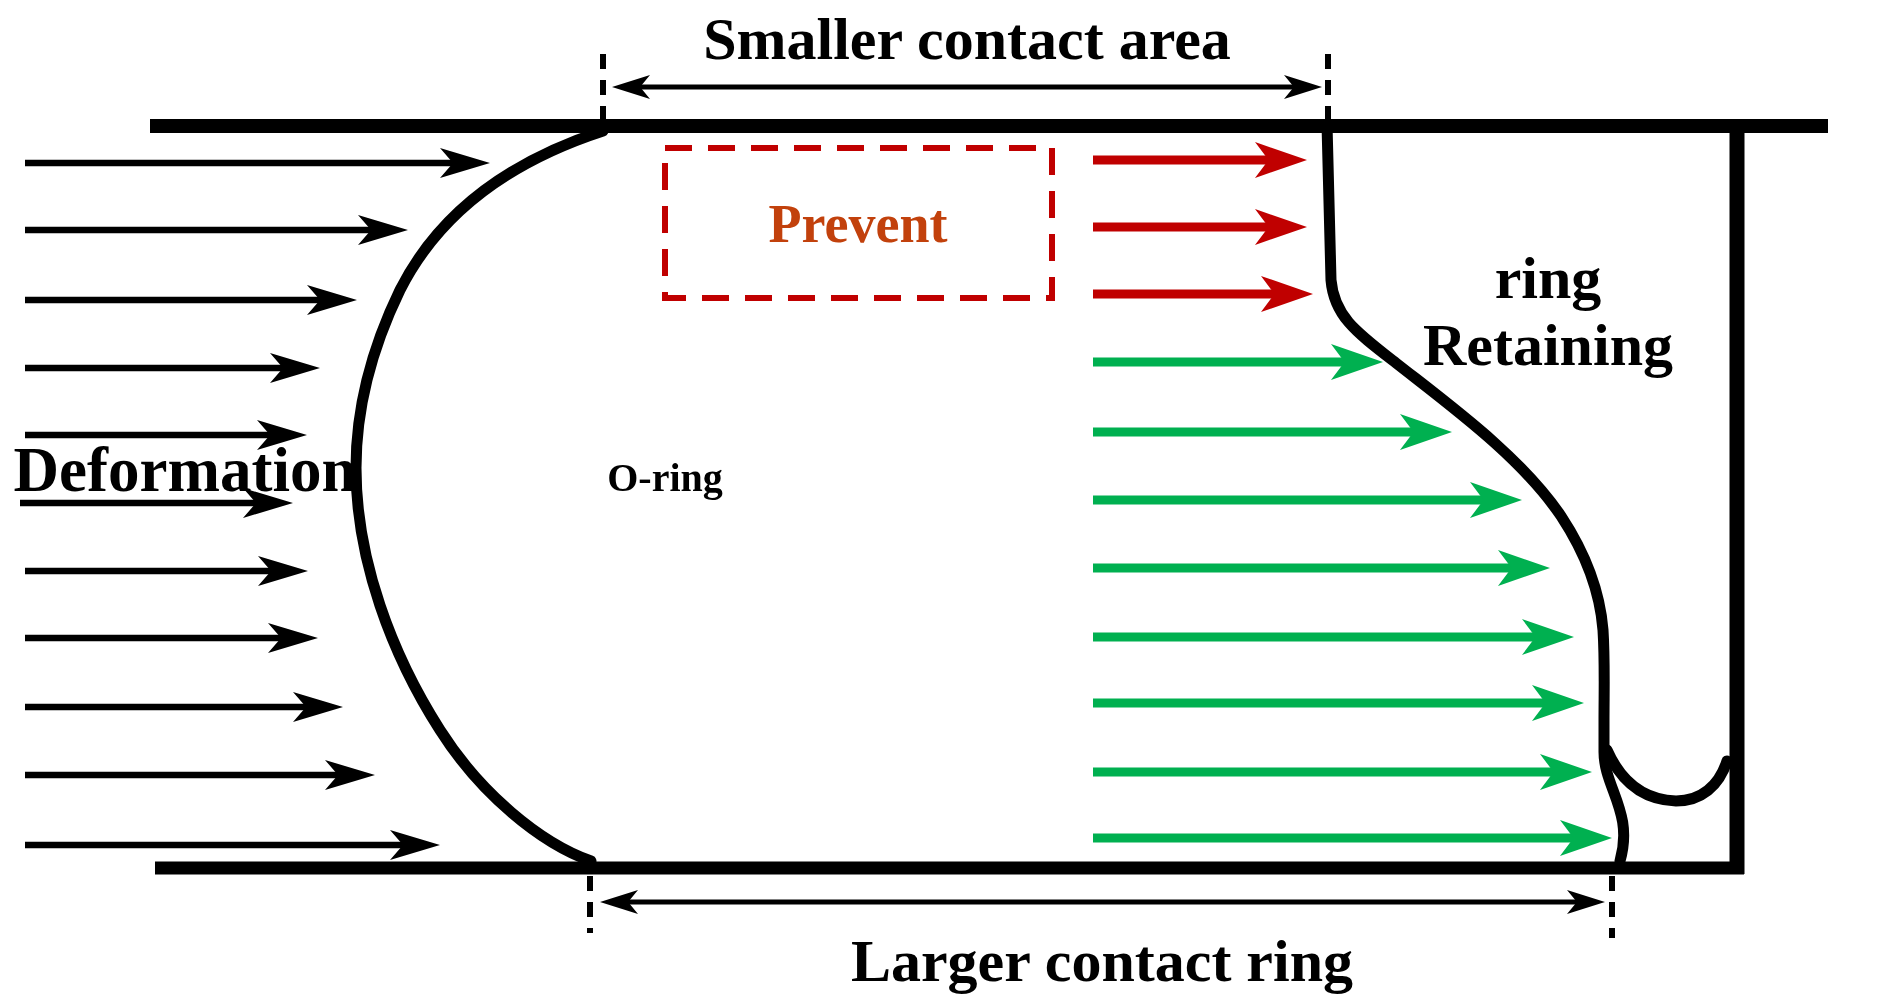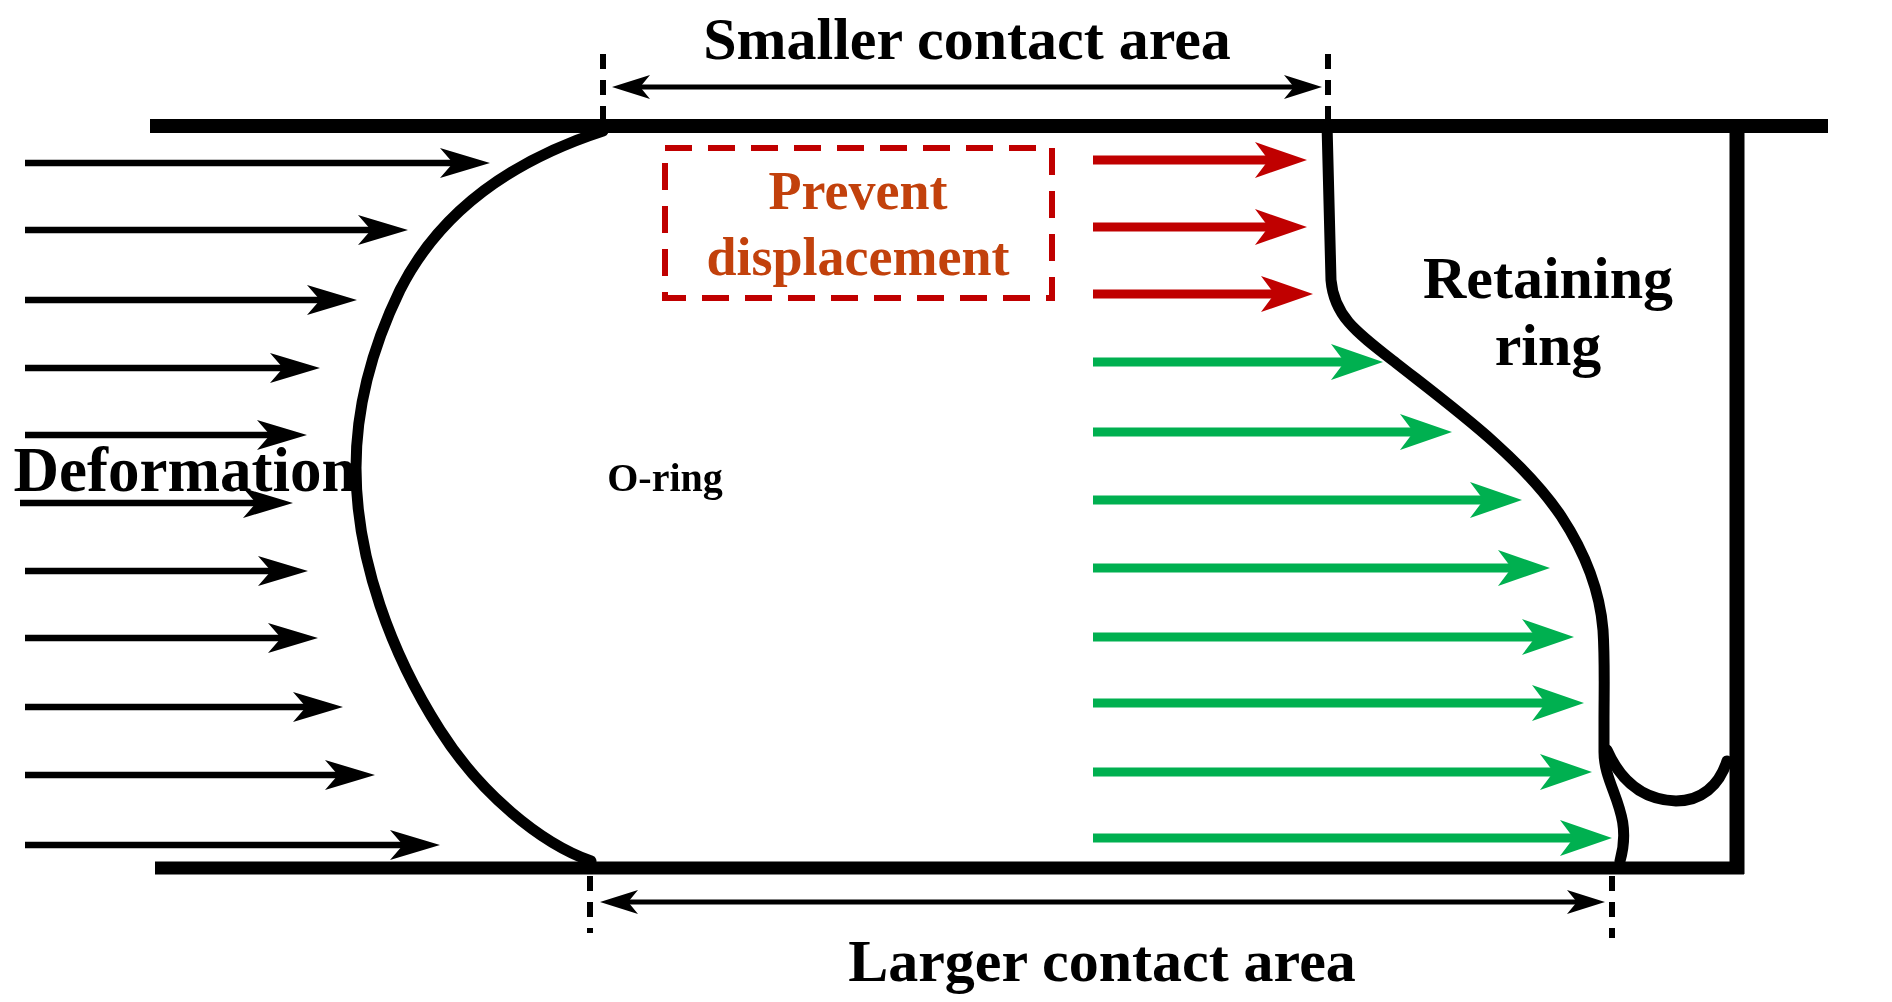--- a/index.html
+++ b/index.html
@@ -109,29 +109,28 @@
         <polygon points="1584,703 1532,685 1545.52,703 1532,721" fill="#00B050"></polygon>
         <line x1="1093" y1="772" x2="1560.8" y2="772" stroke="#00B050" stroke-width="9"></line>
         <polygon points="1592,772 1540,754 1553.52,772 1540,790" fill="#00B050"></polygon>
         <line x1="1093" y1="838" x2="1580.8" y2="838" stroke="#00B050" stroke-width="9"></line>
         <polygon points="1612,838 1560,820 1573.52,838 1560,856" fill="#00B050"></polygon>
       </g>
   </svg>
 
   <div class="label" id="lbl-smaller">Smaller contact area</div>
 
-  <div class="label" id="lbl-larger">Larger contact area</div>
+  <div class="label" id="lbl-larger">Larger contact ring</div>
 
   <div class="label" id="lbl-deformation">Deformation</div>
 
   <div class="label" id="lbl-oring">O-ring</div>
 
   <div class="label" id="lbl-retaining">
+    <div>ring</div>
     <div>Retaining</div>
-    <div>ring</div>
   </div>
 
   <div class="label" id="lbl-prevent">
     <div>Prevent</div>
-    <div>displacement</div>
   </div>
 
 </div>
 
 </body></html>

